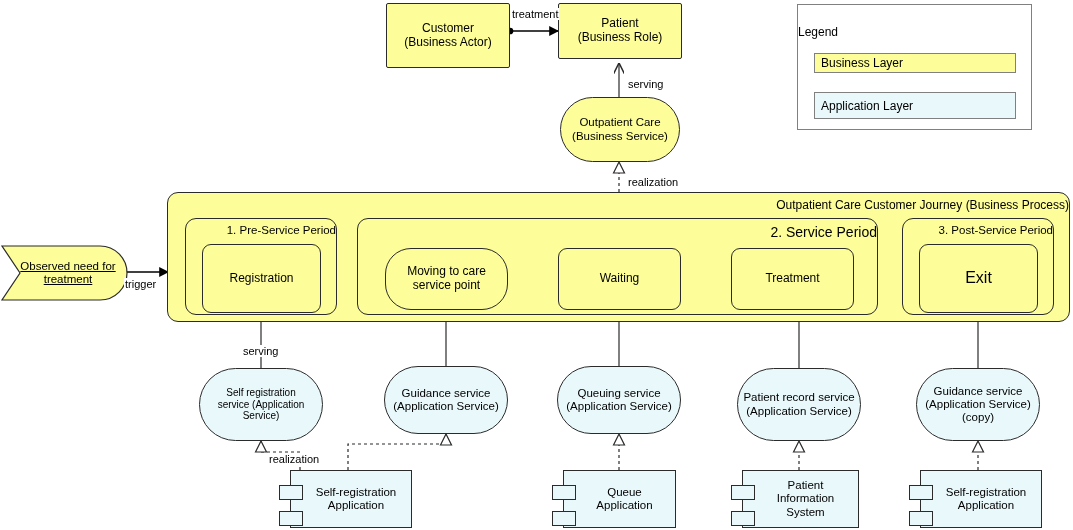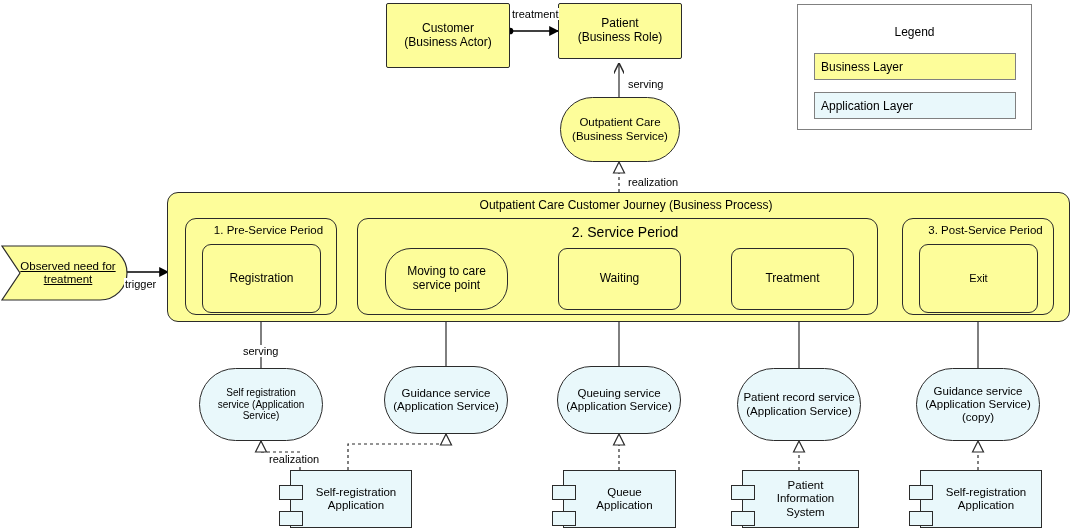--- a/index.html
+++ b/index.html
@@ -53,21 +53,21 @@
     box-sizing: border-box;
   }
   .comp-tab.t1 { top: 14px; }
   .comp-tab.t2 { top: 40px; }
   
   .container-label {
     position: absolute;
     left: 15px;
     right: 0;
     top: 5px;
-    text-align: center;
+    text-align: right;
     color: #000;
   }
   .container {
     position: absolute;
     box-sizing: border-box;
     background: #fdfd9a;
     border: 1px solid #2b2b2b;
     border-radius: 11px;
   }
   .label-txt { display: block; }
@@ -82,21 +82,20 @@
   
   #legend {
     position: absolute;
     box-sizing: border-box;
     background: #ffffff;
     border: 1px solid #808080;
   }
   .legend-title {
     position: absolute;
     left: 0; right: 0; top: 20px;
-    text-align: center;
   }
   .legend-swatch {
     position: absolute;
     box-sizing: border-box;
     border: 1px solid #808080;
     display: flex;
     align-items: center;
     padding-left: 6px;
   }
   svg.overlay {
@@ -244,21 +243,21 @@
   <div class="node biz biz-round" style="left:558px; top:248px; width:123px; height:62px; font-size:12px;">
     <span>Waiting</span>
   </div>
   <div class="node biz biz-round" style="left:731px; top:248px; width:123px; height:62px; font-size:12px;">
     <span>Treatment</span>
   </div>
 
   <div class="container" style="left:902px; top:218px; width:152px; height:97px;">
     <div class="container-label" style="font-size:11.5px;">3. Post-Service Period</div>
   </div>
-  <div class="node biz biz-round" style="left:919px; top:244px; width:119px; height:69px; font-size:11px;">
+  <div class="node biz biz-round" style="left:919px; top:244px; width:119px; height:69px; font-size:16px;">
     <span>Exit</span>
   </div>
 
   <div class="node app app-service" style="left:199px; top:368px; width:124px; height:73px; font-size:10px;">
     <div>
       <span class="label-txt">Self registration</span>
       <span class="label-txt">service (Application</span>
       <span class="label-txt">Service)</span>
     </div>
   </div>
@@ -327,21 +326,21 @@
     <span class="comp-tab t1"></span>
     <span class="comp-tab t2"></span>
     <div style="padding-left:10px;">
       <span class="label-txt">Self-registration</span>
       <span class="label-txt">Application</span>
     </div>
   </div>
 
   <div id="legend" style="left:797px; top:4px; width:235px; height:126px;">
     <div class="legend-title" style="font-size:12px;">Legend</div>
-    <div class="legend-swatch" style="left:16px; top:48px; width:202px; height:27px; background:#fdfd9a; font-size:12px;">
+    <div class="legend-swatch" style="left:16px; top:48px; width:202px; height:20px; background:#fdfd9a; font-size:12px;">
       <span>Business Layer</span>
     </div>
     <div class="legend-swatch" style="left:16px; top:87px; width:202px; height:27px; background:#e9f8fb; font-size:12px;">
       <span>Application Layer</span>
     </div>
   </div>
 
 </div>
 
 </body></html>

